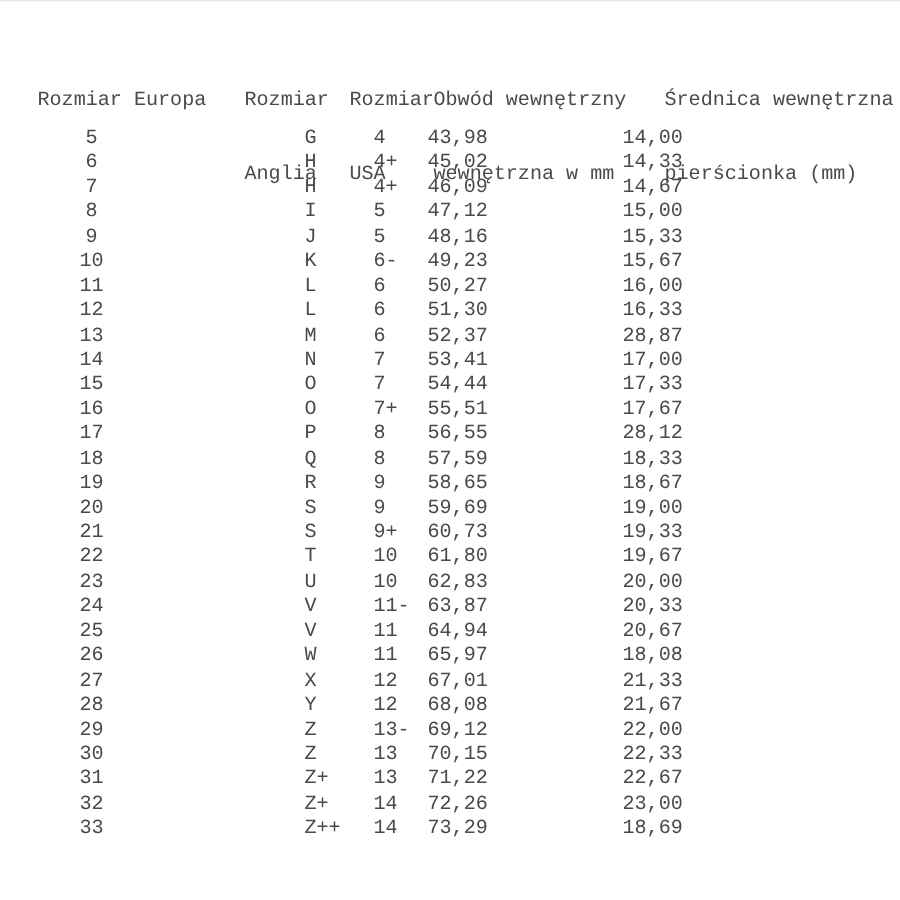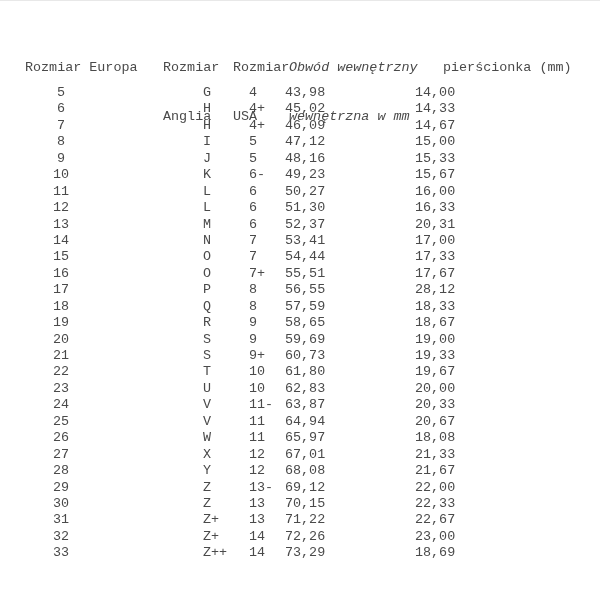--- a/index.html
+++ b/index.html
@@ -8,21 +8,21 @@
   .page {
     position:relative; width:600px; height:600px; background:var(--bg);
     font-family:"Liberation Mono","DejaVu Sans Mono",monospace;
     font-size:13.4px; color:var(--text); overflow:hidden;
     margin:1px auto;
   }
   .hcol { position:absolute; top:26px; line-height:16.45px; white-space:pre; }
   .hcol-1 { left:25px; }
   .hcol-2 { left:163px; }
   .hcol-3 { left:233px; }
-  .hcol-4 { left:289px;font-style:italic; }
+  .hcol-4 { left:289px; }
   .hcol-5 { left:443px; }
   .rows { position:absolute; top:84px; left:0; width:600px; }
   .row { position:relative; height:16.45px; line-height:16.45px; }
   .cell { position:absolute; top:0; white-space:pre; }
   .c1 { left:25px; width:72px; text-align:center; }
   .c2 { left:203px; }
   .c3 { left:249px; }
   .c4 { left:285px; }
   .c5 { left:415px; }
   .logo {
@@ -50,20 +50,21 @@
     <div>Rozmiar</div>
     <div>USA</div>
   </div>
 
   <div class="hcol hcol-4">
     <div>Obwód wewnętrzny</div>
     <div>wewnętrzna w mm</div>
   </div>
 
   <div class="hcol hcol-5">
+    <div>Średnica wewnętrzna</div>
     <div>pierścionka (mm)</div>
   </div>
 
   <div class="rows">
       <div class="row">
         <span class="cell c1">5</span>
         <span class="cell c2">G</span>
         <span class="cell c3">4</span>
         <span class="cell c4">43,98</span>
         <span class="cell c5">14,00</span>
@@ -115,21 +116,21 @@
         <span class="cell c2">L</span>
         <span class="cell c3">6</span>
         <span class="cell c4">51,30</span>
         <span class="cell c5">16,33</span>
       </div>
       <div class="row">
         <span class="cell c1">13</span>
         <span class="cell c2">M</span>
         <span class="cell c3">6</span>
         <span class="cell c4">52,37</span>
-        <span class="cell c5">20,31</span>
+        <span class="cell c5">28,87</span>
       </div>
       <div class="row">
         <span class="cell c1">14</span>
         <span class="cell c2">N</span>
         <span class="cell c3">7</span>
         <span class="cell c4">53,41</span>
         <span class="cell c5">17,00</span>
       </div>
       <div class="row">
         <span class="cell c1">15</span>

